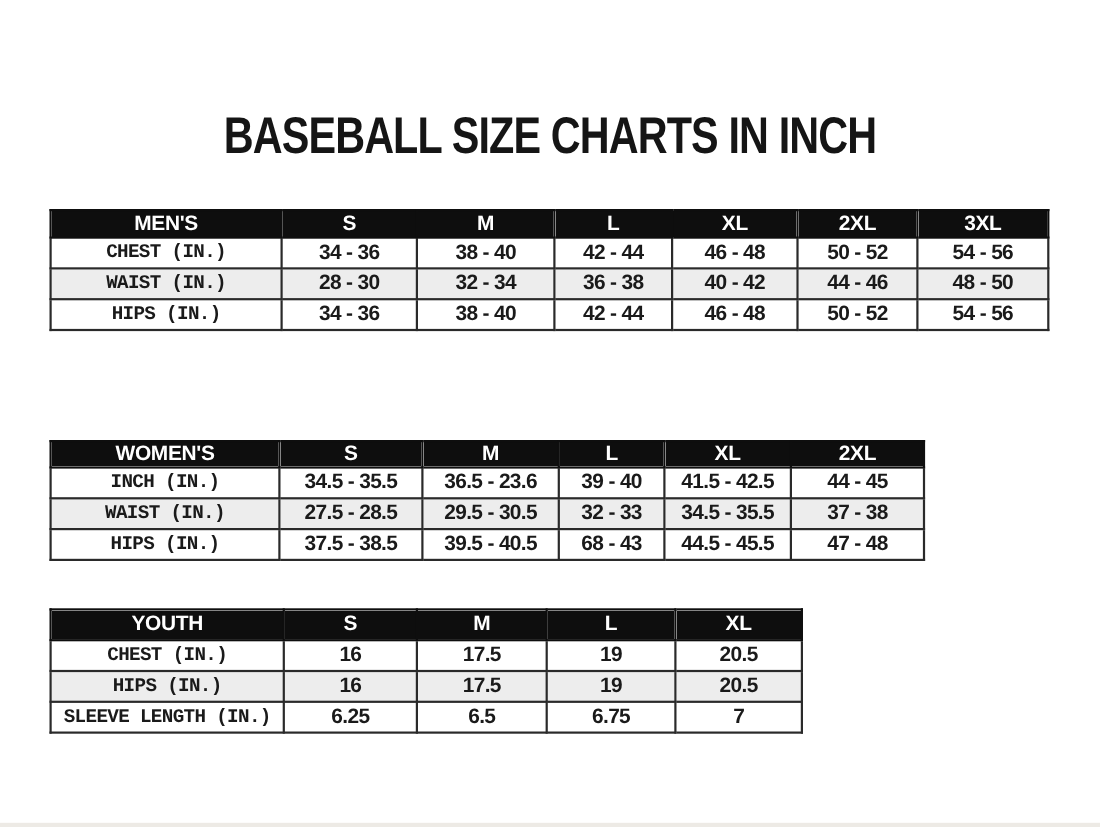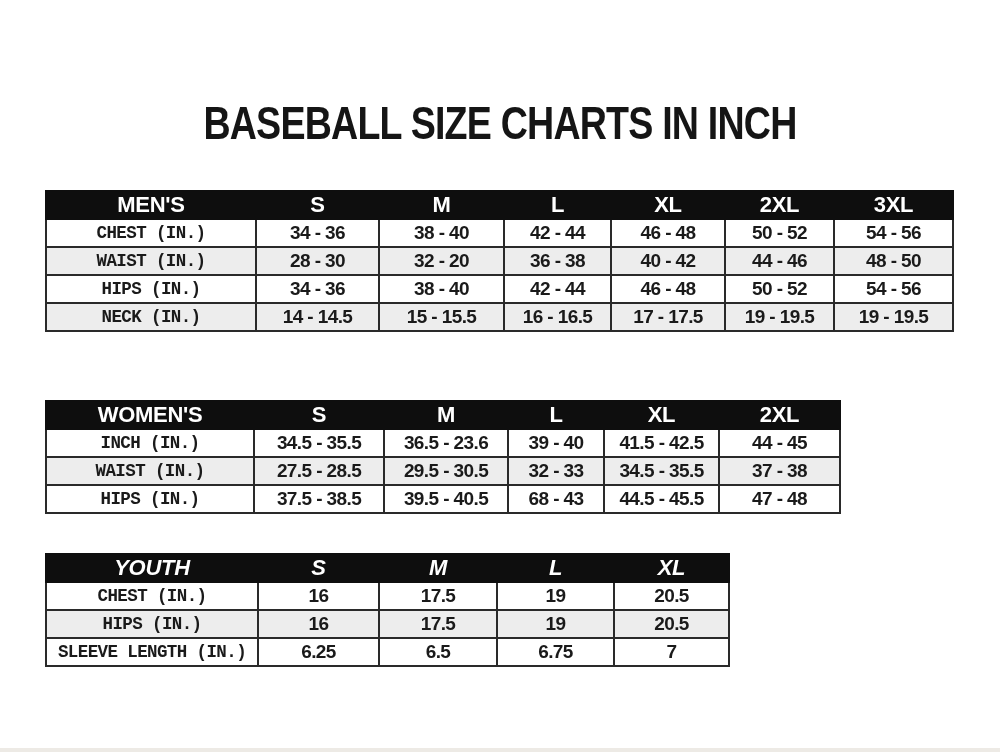--- a/index.html
+++ b/index.html
@@ -49,26 +49,26 @@
     vertical-align:middle;
     font-weight:700;
     padding:0 2px;
     overflow:hidden;
     white-space:nowrap;
   }
   .size-table thead th{
     background:var(--header-bg);
     color:var(--header-text);
     border-color:var(--header-bg);
-    font-size:22px;
+    font-size:19px;
     letter-spacing:-0.3px;
   }
   #table-mens thead tr{height:25px;}
   #table-womens thead tr{height:16px;}
-  #table-youth thead tr{height:28px;font-style:italic;}
+  #table-youth thead tr{height:28px;}
 
   .size-table tbody tr{height:28px;background:var(--row-bg);}
   .size-table tbody tr:nth-child(even){background:var(--row-alt-bg);}
   .size-table tbody td{
     font-size:19px;
     letter-spacing:-0.6px;
   }
   .size-table tbody td.rowlabel{
     font-size:17.5px;
     letter-spacing:-0.6px;
@@ -113,43 +113,34 @@
         <td>34 - 36</td>
         <td>38 - 40</td>
         <td>42 - 44</td>
         <td>46 - 48</td>
         <td>50 - 52</td>
         <td>54 - 56</td>
       </tr>
       <tr>
         <td class="rowlabel">WAIST (IN.)</td>
         <td>28 - 30</td>
-        <td>32 - 20</td>
+        <td>32 - 34</td>
         <td>36 - 38</td>
         <td>40 - 42</td>
         <td>44 - 46</td>
         <td>48 - 50</td>
       </tr>
       <tr>
         <td class="rowlabel">HIPS (IN.)</td>
         <td>34 - 36</td>
         <td>38 - 40</td>
         <td>42 - 44</td>
         <td>46 - 48</td>
         <td>50 - 52</td>
         <td>54 - 56</td>
-      </tr>
-      <tr>
-        <td class="rowlabel">NECK (IN.)</td>
-        <td>14 - 14.5</td>
-        <td>15 - 15.5</td>
-        <td>16 - 16.5</td>
-        <td>17 - 17.5</td>
-        <td>19 - 19.5</td>
-        <td>19 - 19.5</td>
       </tr>
     </tbody>
   </table>
 
 <table class="size-table" id="table-womens">
     <colgroup>
       <col style="width: 208px;">
       <col style="width: 130px;">
       <col style="width: 124px;">
       <col style="width: 96px;">

